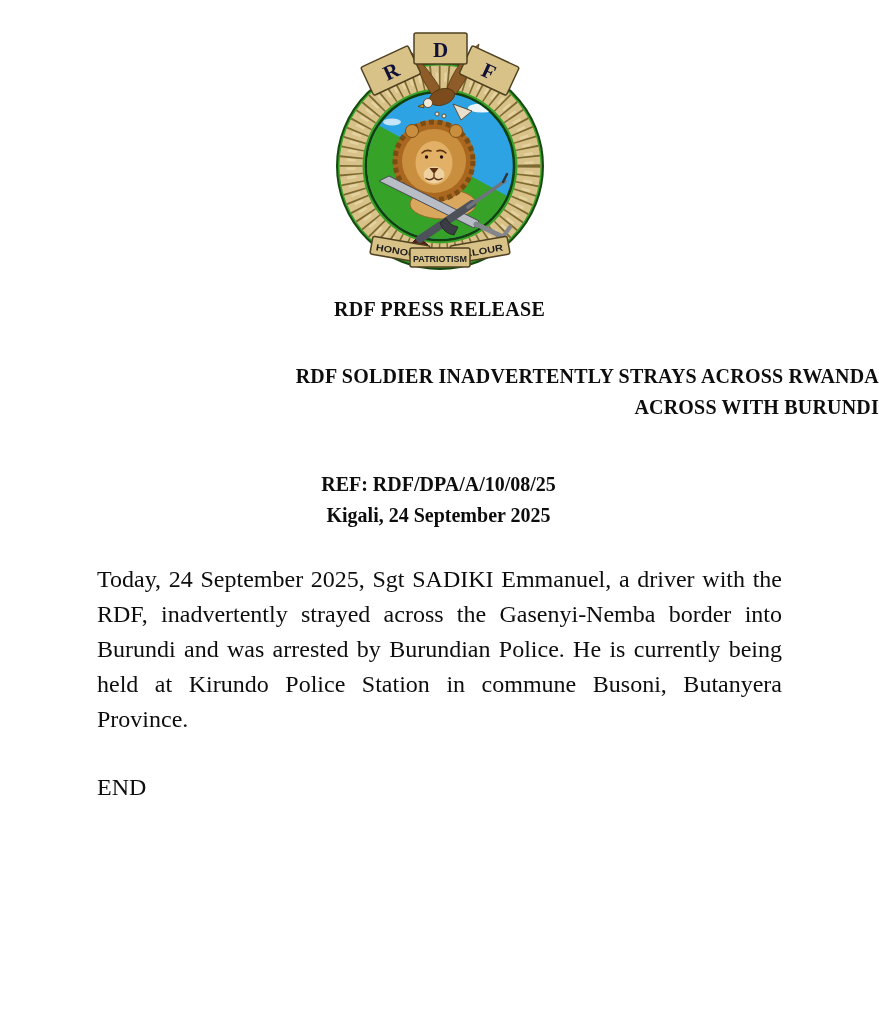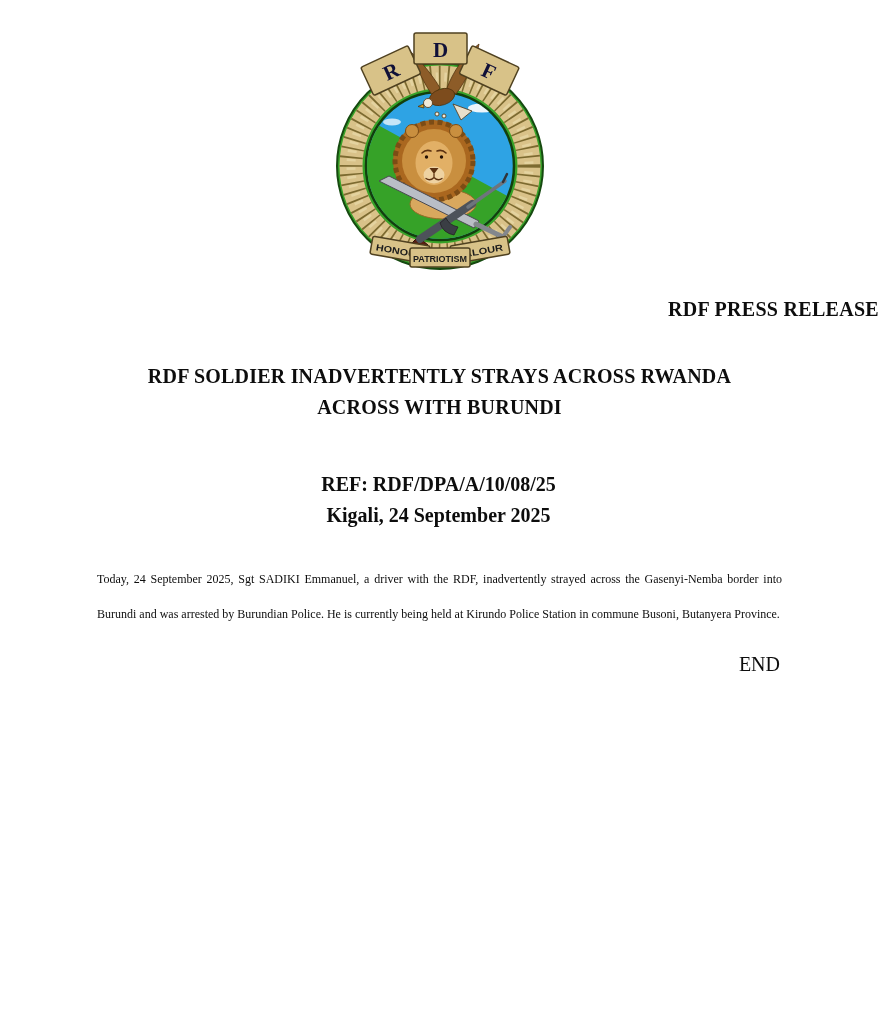--- a/index.html
+++ b/index.html
@@ -12,53 +12,52 @@
     color: #0d0d0d;
     overflow: hidden;
   }
   .emblem-wrap {
     display: flex;
     justify-content: center;
     padding-top: 24px;
   }
   .press-heading {
     margin-top: 16px;
-    text-align: right;
+    text-align: center;
     font-size: 20px;
     font-weight: bold;
     letter-spacing: 0.3px;
   }
   .title-block {
     margin-top: 40px;
-    text-align: center;
+    text-align: right;
     font-size: 20px;
     font-weight: bold;
     line-height: 31px;
     letter-spacing: 0.2px;
   }
   .meta-block {
     margin: 46px 99px 0 97px;
     font-size: 20px;
     font-weight: bold;
     line-height: 31px;
     text-align: center;
   }
   .body-par {
     margin: 31px 97px 0 97px;
-    font-size: 12px;
+    font-size: 24px;
     line-height: 35px;
     text-align: justify;
     text-justify: inter-word;
   }
   .body-par.second { margin-top: 25px; }
   .end-marker {
-    margin: 20px 99px 0 97px;
-    font-size: 20px;
+    margin: 38px 99px 0 97px;
+    font-size: 24px;
     line-height: 24px;
-    text-align: right;
   }
   .banner-letter {
     font-family: "Liberation Serif", serif;
     font-weight: bold;
     font-size: 21px;
     fill: #101038;
   }
   .motto-text {
     font-family: "Liberation Sans", sans-serif;
     font-weight: bold;

